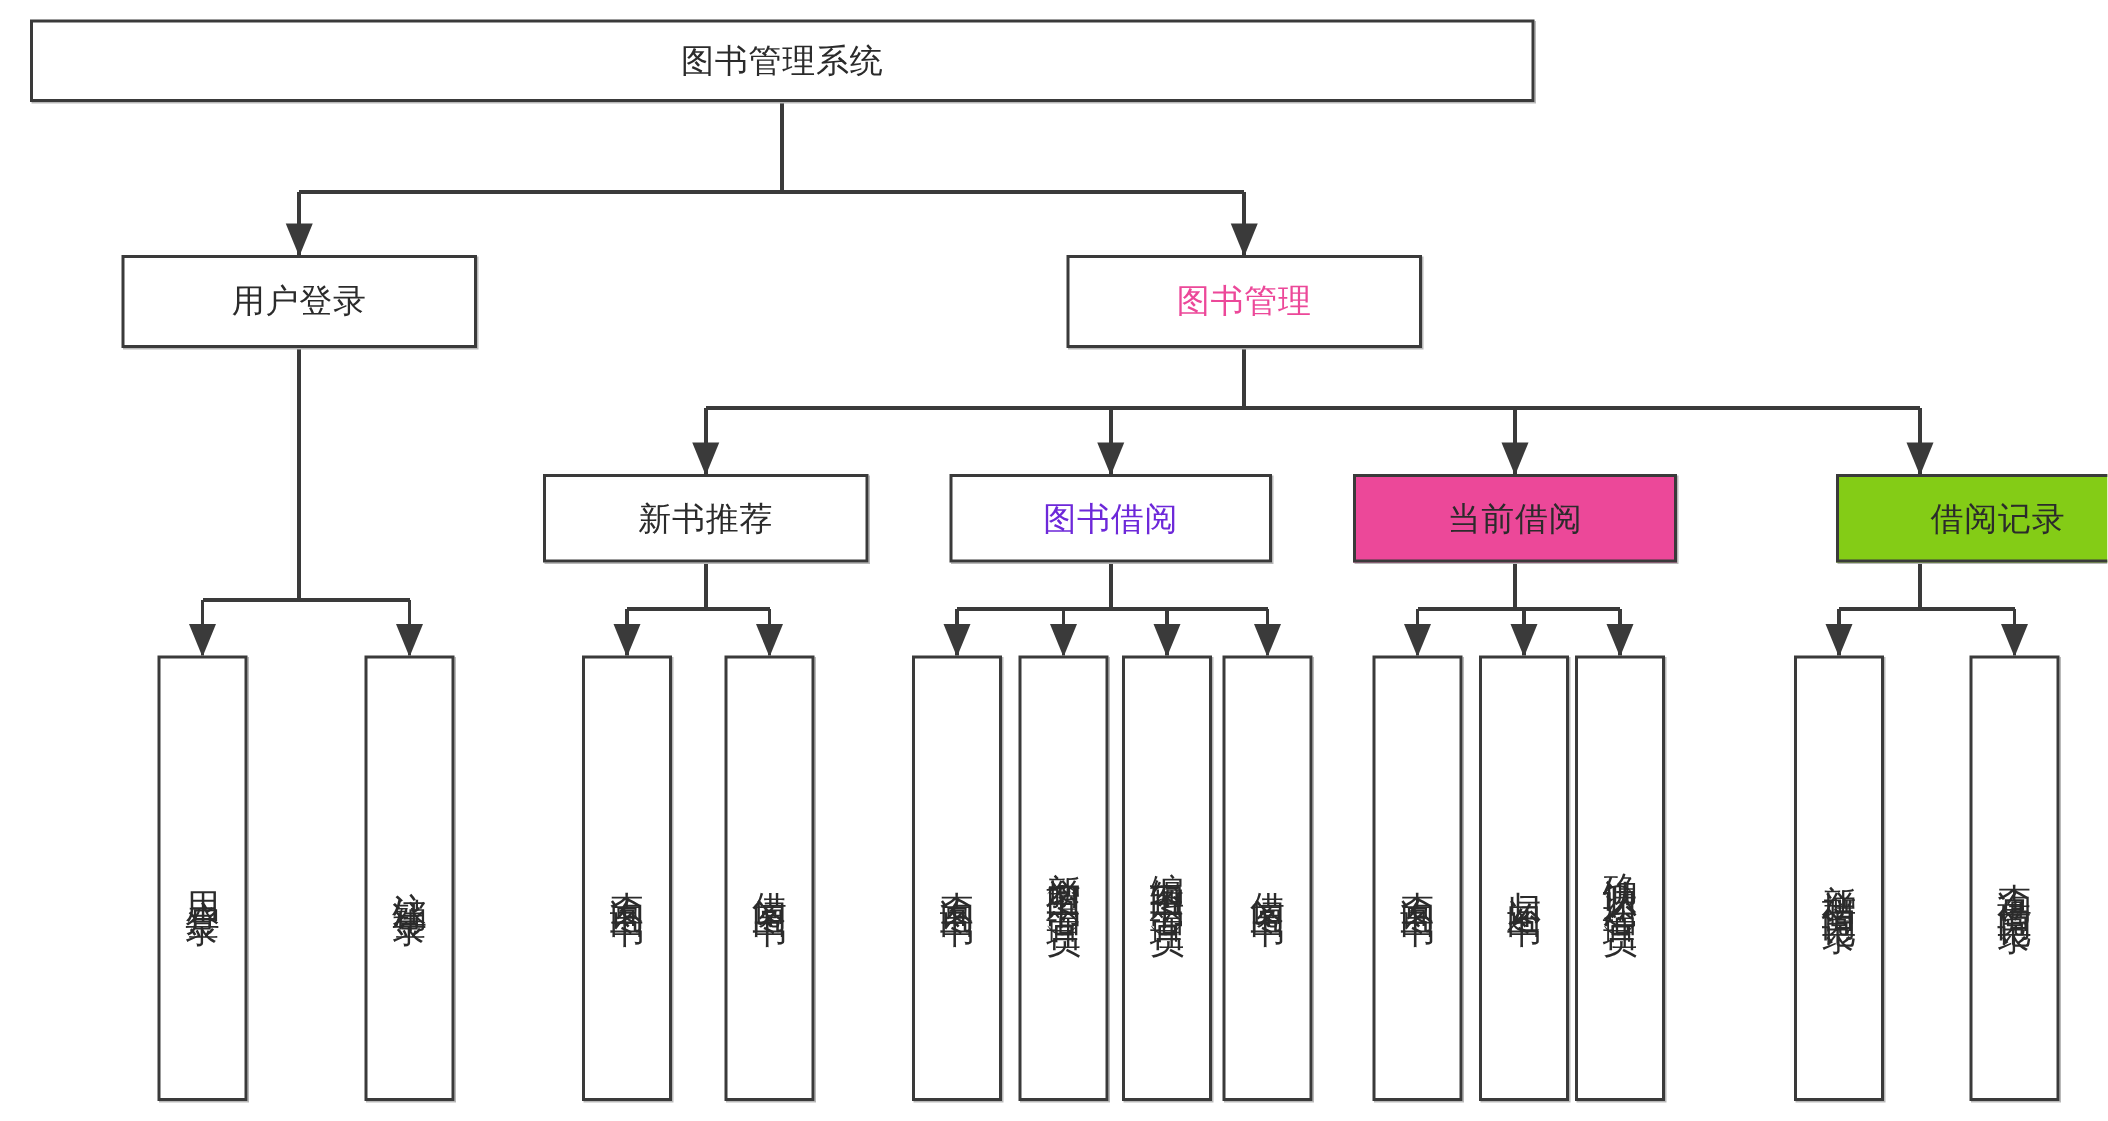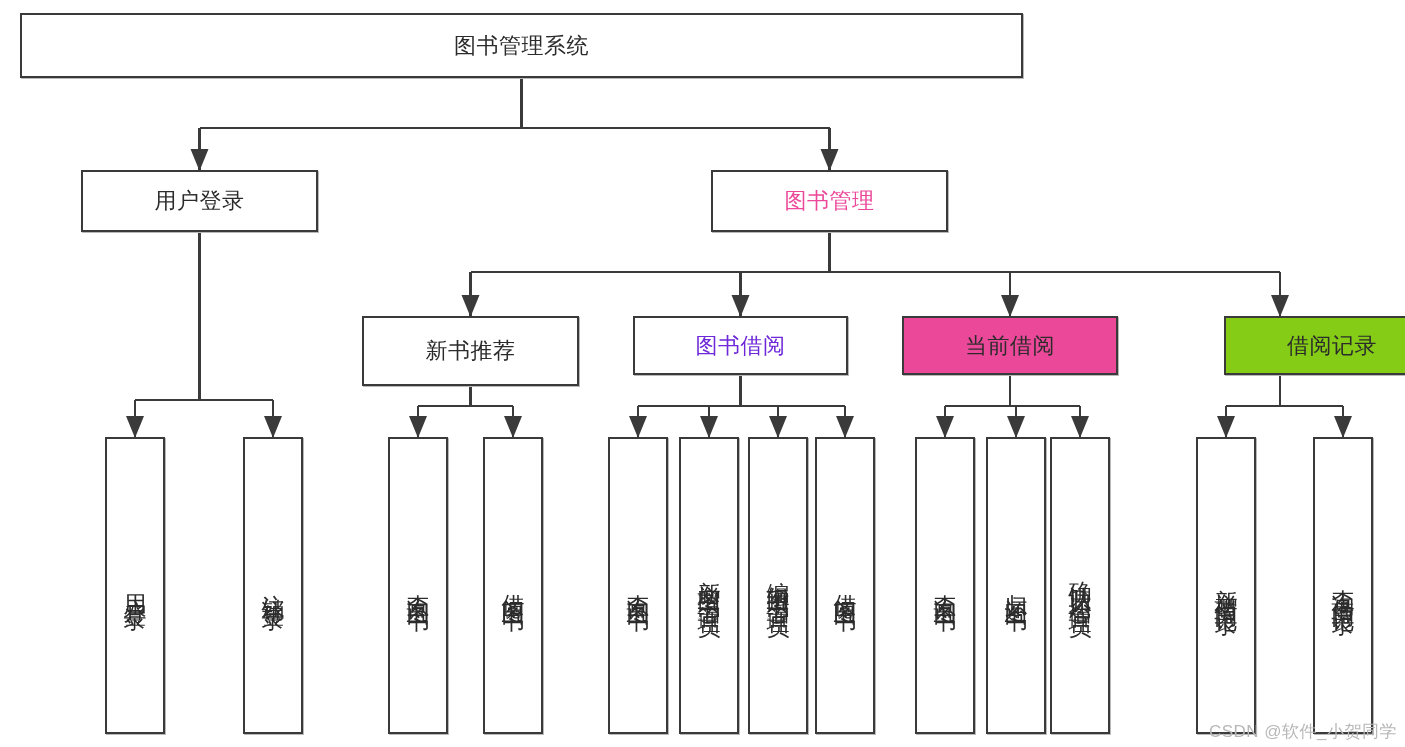--- a/index.html
+++ b/index.html
@@ -125,30 +125,30 @@
       <path d="M 1071 416 L 1089 416 L 1080 438 Z" fill="#3a3a3a"></path>
       <line x1="1280" y1="375" x2="1280" y2="406" stroke="#3a3a3a" stroke-width="2.6" shape-rendering="crispEdges"></line>
       <line x1="1226" y1="406" x2="1343" y2="406" stroke="#3a3a3a" stroke-width="2.6" shape-rendering="crispEdges"></line>
       <line x1="1226" y1="406" x2="1226" y2="437" stroke="#3a3a3a" stroke-width="2.6" shape-rendering="crispEdges"></line>
       <path d="M 1217 416 L 1235 416 L 1226 438 Z" fill="#3a3a3a"></path>
       <line x1="1343" y1="406" x2="1343" y2="437" stroke="#3a3a3a" stroke-width="2.6" shape-rendering="crispEdges"></line>
       <path d="M 1334 416 L 1352 416 L 1343 438 Z" fill="#3a3a3a"></path>
     </svg>
 
   <div id="nodes-layer">
-      <div class="node horizontal" style="left: 20px; top: 13px; width: 1003px; height: 65px; border-color: rgb(58, 58, 58); background: rgb(255, 255, 255); color: rgb(43, 43, 43);">
+      <div class="node horizontal" style="left: 20px; top: 13px; width: 1003px; height: 55px; border-color: rgb(58, 58, 58); background: rgb(255, 255, 255); color: rgb(43, 43, 43);">
         <span class="node-label">图书管理系统</span>
       </div>
       <div class="node horizontal" style="left: 81px; top: 170px; width: 237px; height: 62px; border-color: rgb(58, 58, 58); background: rgb(255, 255, 255); color: rgb(43, 43, 43);">
         <span class="node-label">用户登录</span>
       </div>
       <div class="node horizontal" style="left: 711px; top: 170px; width: 237px; height: 62px; border-color: rgb(58, 58, 58); background: rgb(255, 255, 255); color: #ec4899;">
         <span class="node-label">图书管理</span>
       </div>
-      <div class="node horizontal" style="left: 362px; top: 316px; width: 217px; height: 70px; border-color: rgb(58, 58, 58); background: rgb(255, 255, 255); color: rgb(43, 43, 43);">
+      <div class="node horizontal" style="left: 362px; top: 316px; width: 217px; height: 59px; border-color: rgb(58, 58, 58); background: rgb(255, 255, 255); color: rgb(43, 43, 43);">
         <span class="node-label">新书推荐</span>
       </div>
       <div class="node horizontal" style="left: 633px; top: 316px; width: 215px; height: 59px; border-color: rgb(58, 58, 58); background: rgb(255, 255, 255); color: #6d28d9;">
         <span class="node-label">图书借阅</span>
       </div>
       <div class="node horizontal" style="left: 902px; top: 316px; width: 216px; height: 59px; border-color: rgb(58, 58, 58); background: #ec4899; color: rgb(43, 43, 43);">
         <span class="node-label">当前借阅</span>
       </div>
       <div class="node horizontal" style="left: 1224px; top: 316px; width: 216px; height: 59px; border-color: rgb(58, 58, 58); background: #84cc16; color: rgb(43, 43, 43);">
         <span class="node-label">借阅记录</span>
@@ -187,15 +187,14 @@
         <span class="node-label">确认归还（管理员）</span>
       </div>
       <div class="node vertical" style="left: 1196px; top: 437px; width: 60px; height: 297px; border-color: rgb(58, 58, 58); background: rgb(255, 255, 255); color: rgb(43, 43, 43);">
         <span class="node-label">新增借阅记录</span>
       </div>
       <div class="node vertical" style="left: 1313px; top: 437px; width: 60px; height: 297px; border-color: rgb(58, 58, 58); background: rgb(255, 255, 255); color: rgb(43, 43, 43);">
         <span class="node-label">查询借阅记录</span>
       </div>
     </div>
 
-  <div id="watermark">CSDN @软件_小贺同学</div>
 
 </div>
 
 </body></html>

